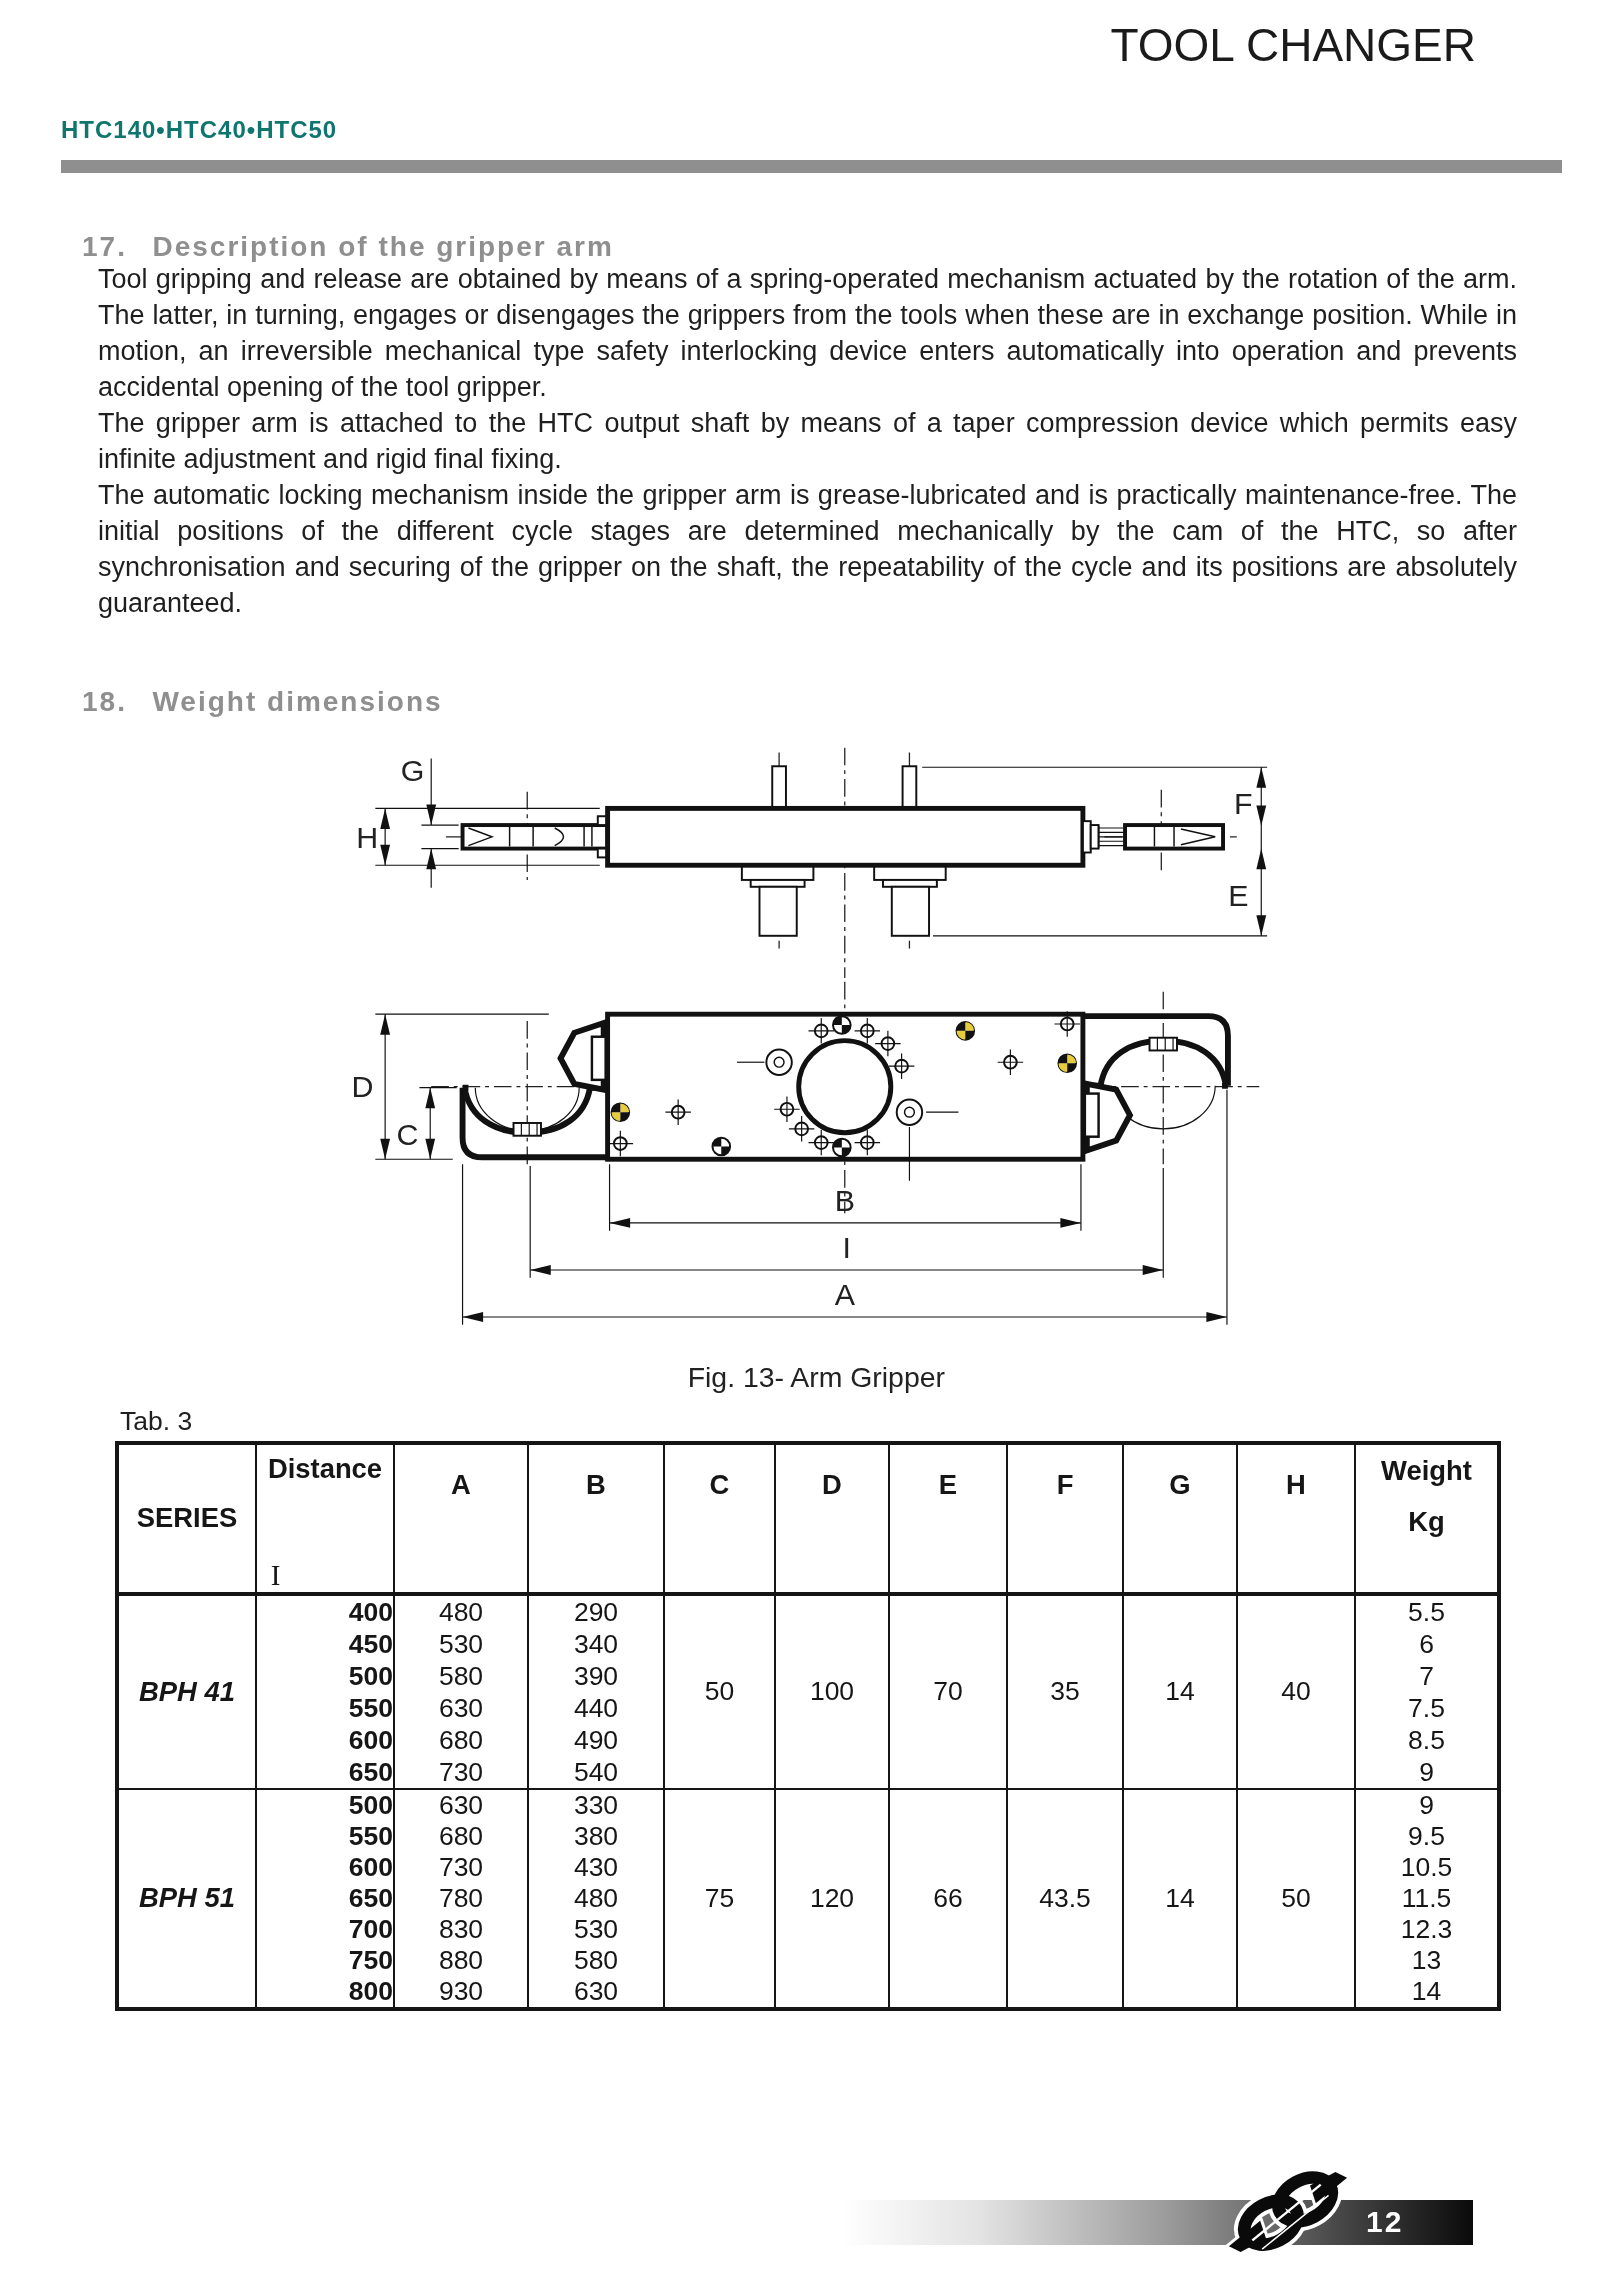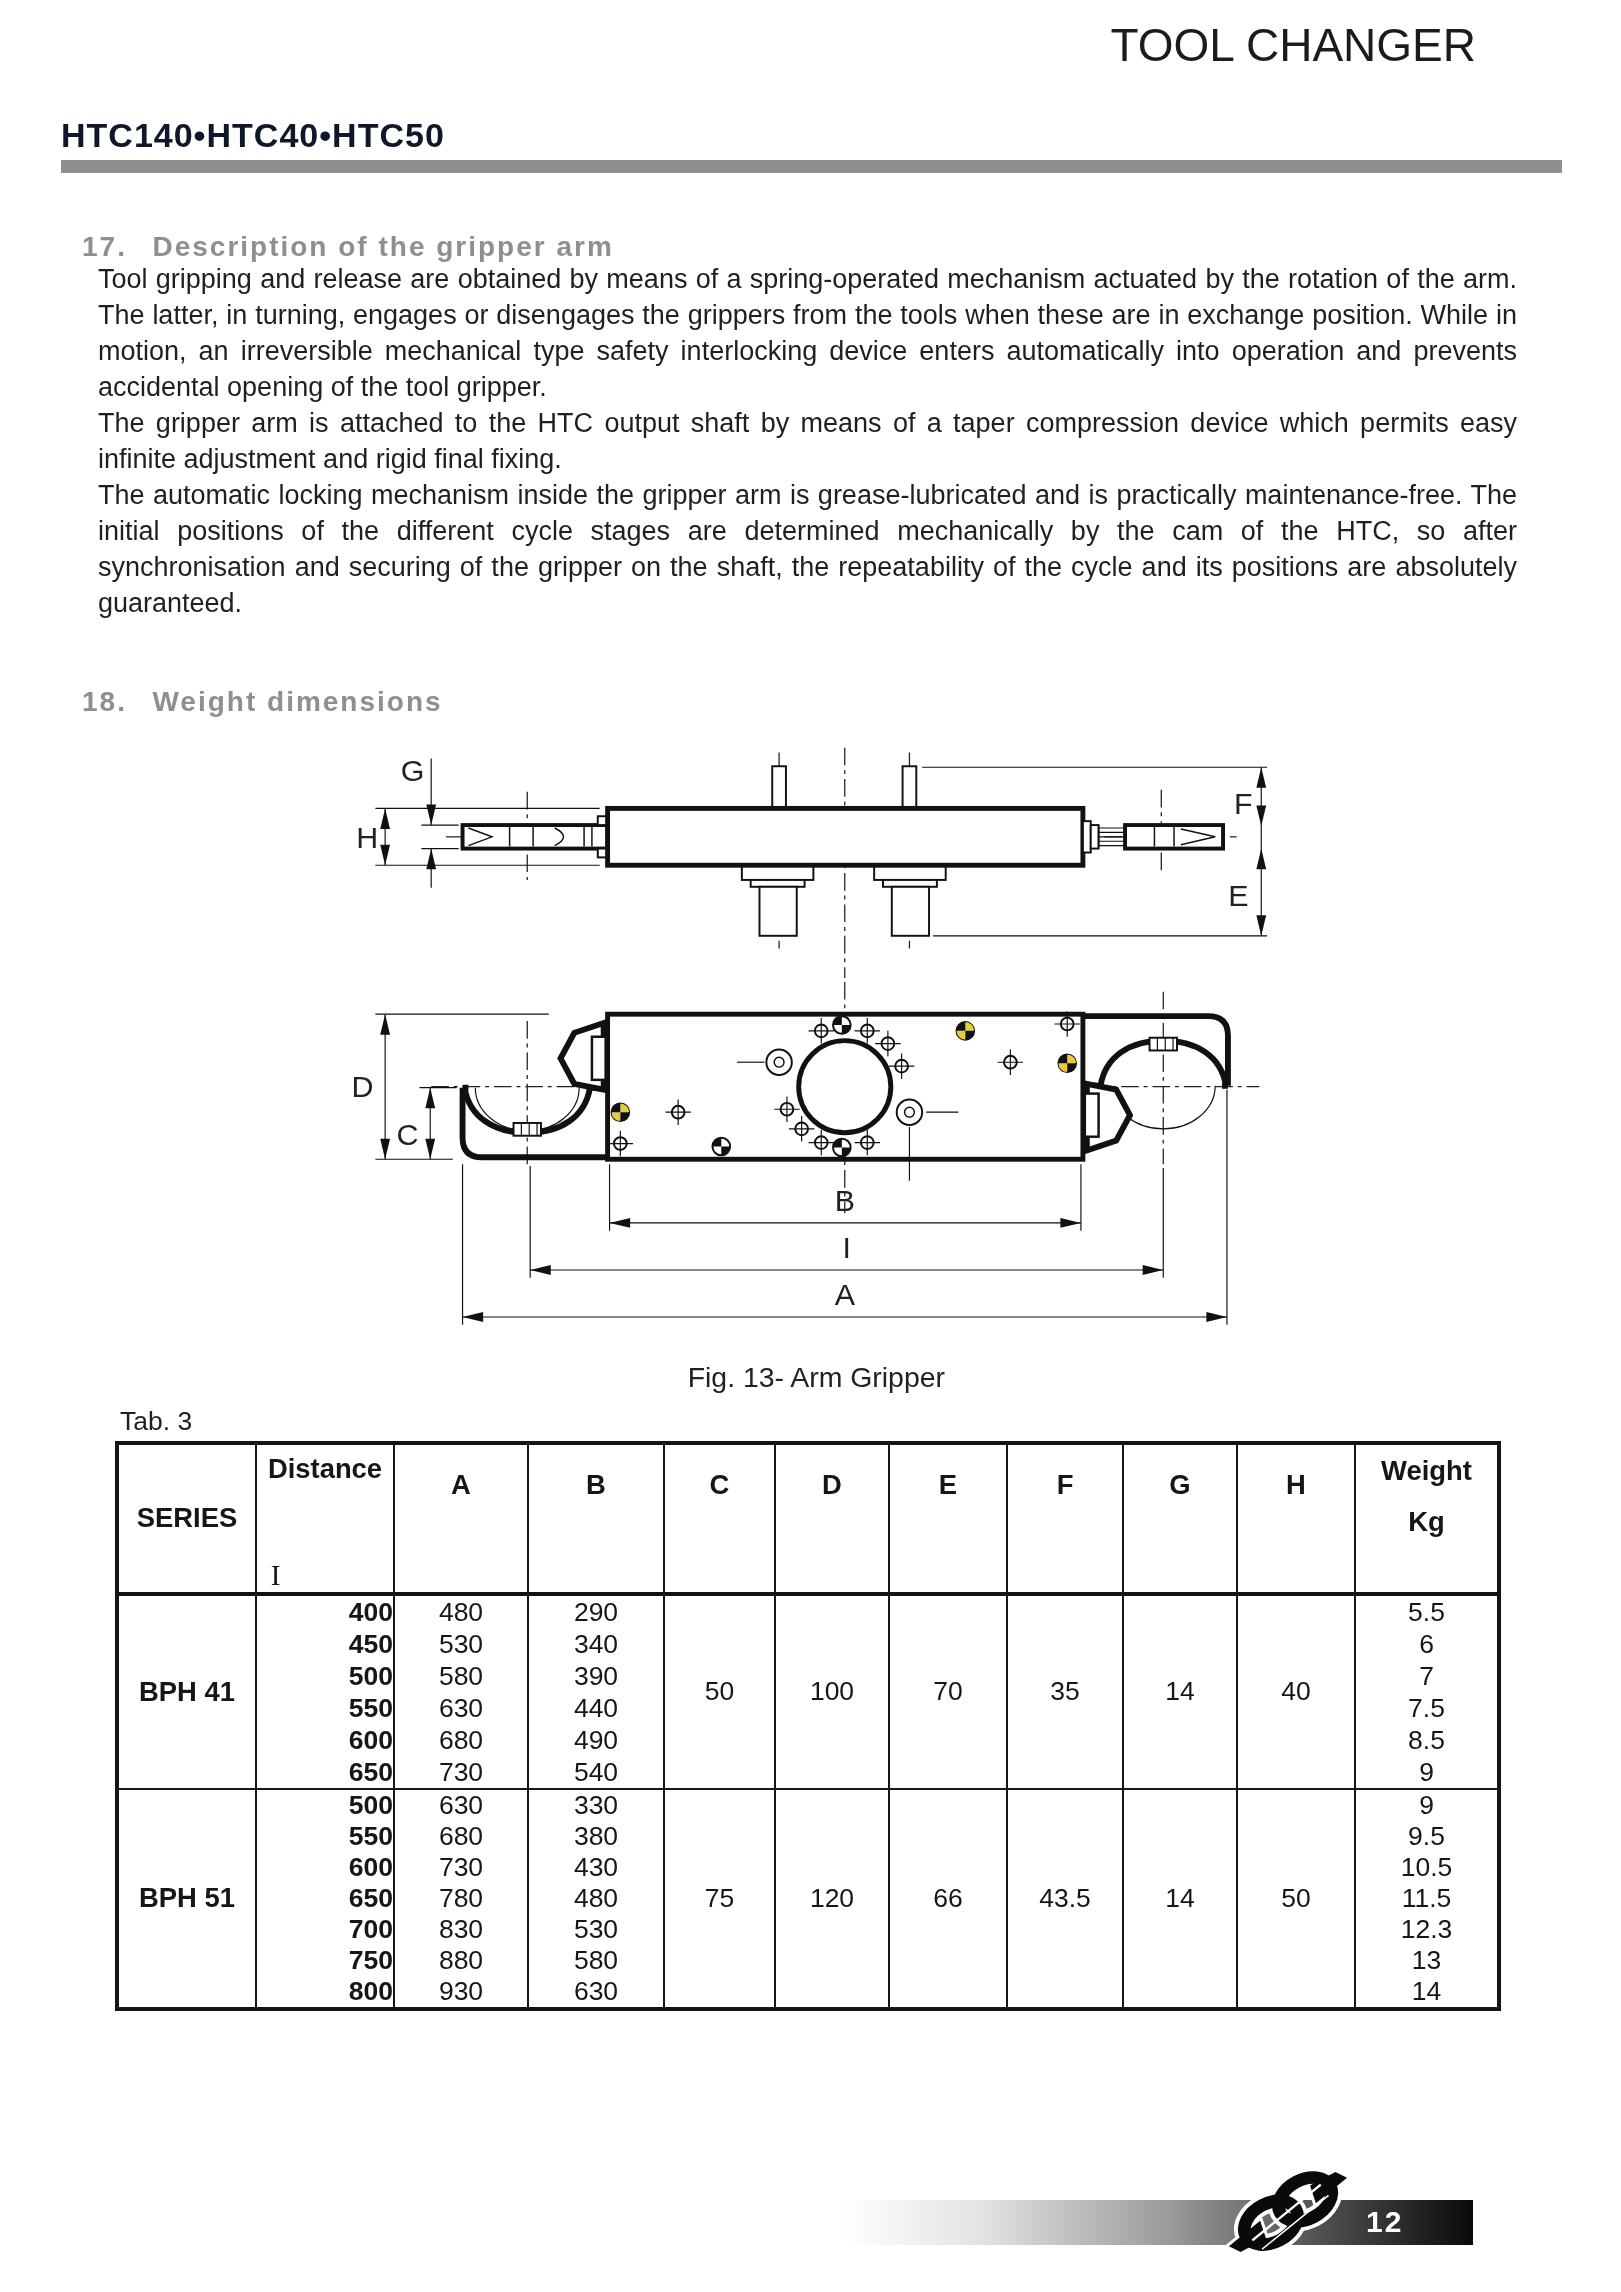--- a/index.html
+++ b/index.html
@@ -3,21 +3,21 @@
 <meta charset="utf-8">
 <style>
   html,body{margin:0;padding:0;}
   body{
     width:1621px;height:2293px;position:relative;background:#ffffff;
     font-family:"Liberation Sans", sans-serif;color:#1d1d1d;overflow:hidden;
   }
   .abs{position:absolute;}
   
   .doc-title{top:17.6px;right:145px;font-size:46px;font-weight:400;color:#1b1b1b;letter-spacing:0px;}
-  .models{left:61px;top:116px;font-size:34px;font-weight:700;color:#0f172a;letter-spacing:1px;}
+  .models{left:61px;top:116px;font-size:24px;font-weight:700;color:#0f766e;letter-spacing:1px;}
   .rule{left:61px;top:160px;width:1501px;height:12.7px;background:#8f8f8f;}
   
   .sec-head{font-size:28px;font-weight:700;color:#8f8f8f;letter-spacing:2px;text-align:right;}
   .sec-head .num{margin-right:25.5px;}
   #sec17{left:82px;top:231px;}
   #sec18{left:82px;top:686px;}
   
   .paras{left:98px;top:261px;width:1419px;}
   .paras p{margin:0;font-size:27px;line-height:36px;text-align:justify;color:#1f1f1f;}
   
@@ -47,21 +47,21 @@
   .th-dist .d2{margin-top:15.7px;margin-left:13.7px;text-align:left;font-family:"Liberation Serif",serif;font-size:29px;font-weight:400;}
   .th-w .w1{padding-top:9.8px;}
   .th-w .w2{margin-top:19.6px;}
   tr.grp td{vertical-align:middle;}
   tr#g1 td{border-top:2.9px solid #151515;}
   td.multi{vertical-align:top;}
   tr.g41{height:191px;} tr.g51{height:217px;}
   tr.g41 td.multi div{line-height:32px;height:32px;}
   tr.g51 td.multi div{line-height:31px;height:31px;}
   td.dist div{font-weight:700;text-align:right;}
-  td.series{font-weight:700;font-size:27.4px;}
+  td.series{font-weight:700;font-size:27.4px;font-style:italic;}
   
   .foot-bar{left:841px;top:2200px;width:632px;height:45px;
     background:linear-gradient(90deg,#ffffff 0%,#e3e3e3 22%,#9a9a9a 52%,#4a4a4a 78%,#0a0a0a 100%);}
   .page-num{left:1366px;top:2205px;font-size:30px;font-weight:700;color:#ffffff;letter-spacing:2px;}
   #logo{left:1225px;top:2154px;}
 </style>
 </head>
 <body>
 
 <div class="abs doc-title">TOOL CHANGER</div>

